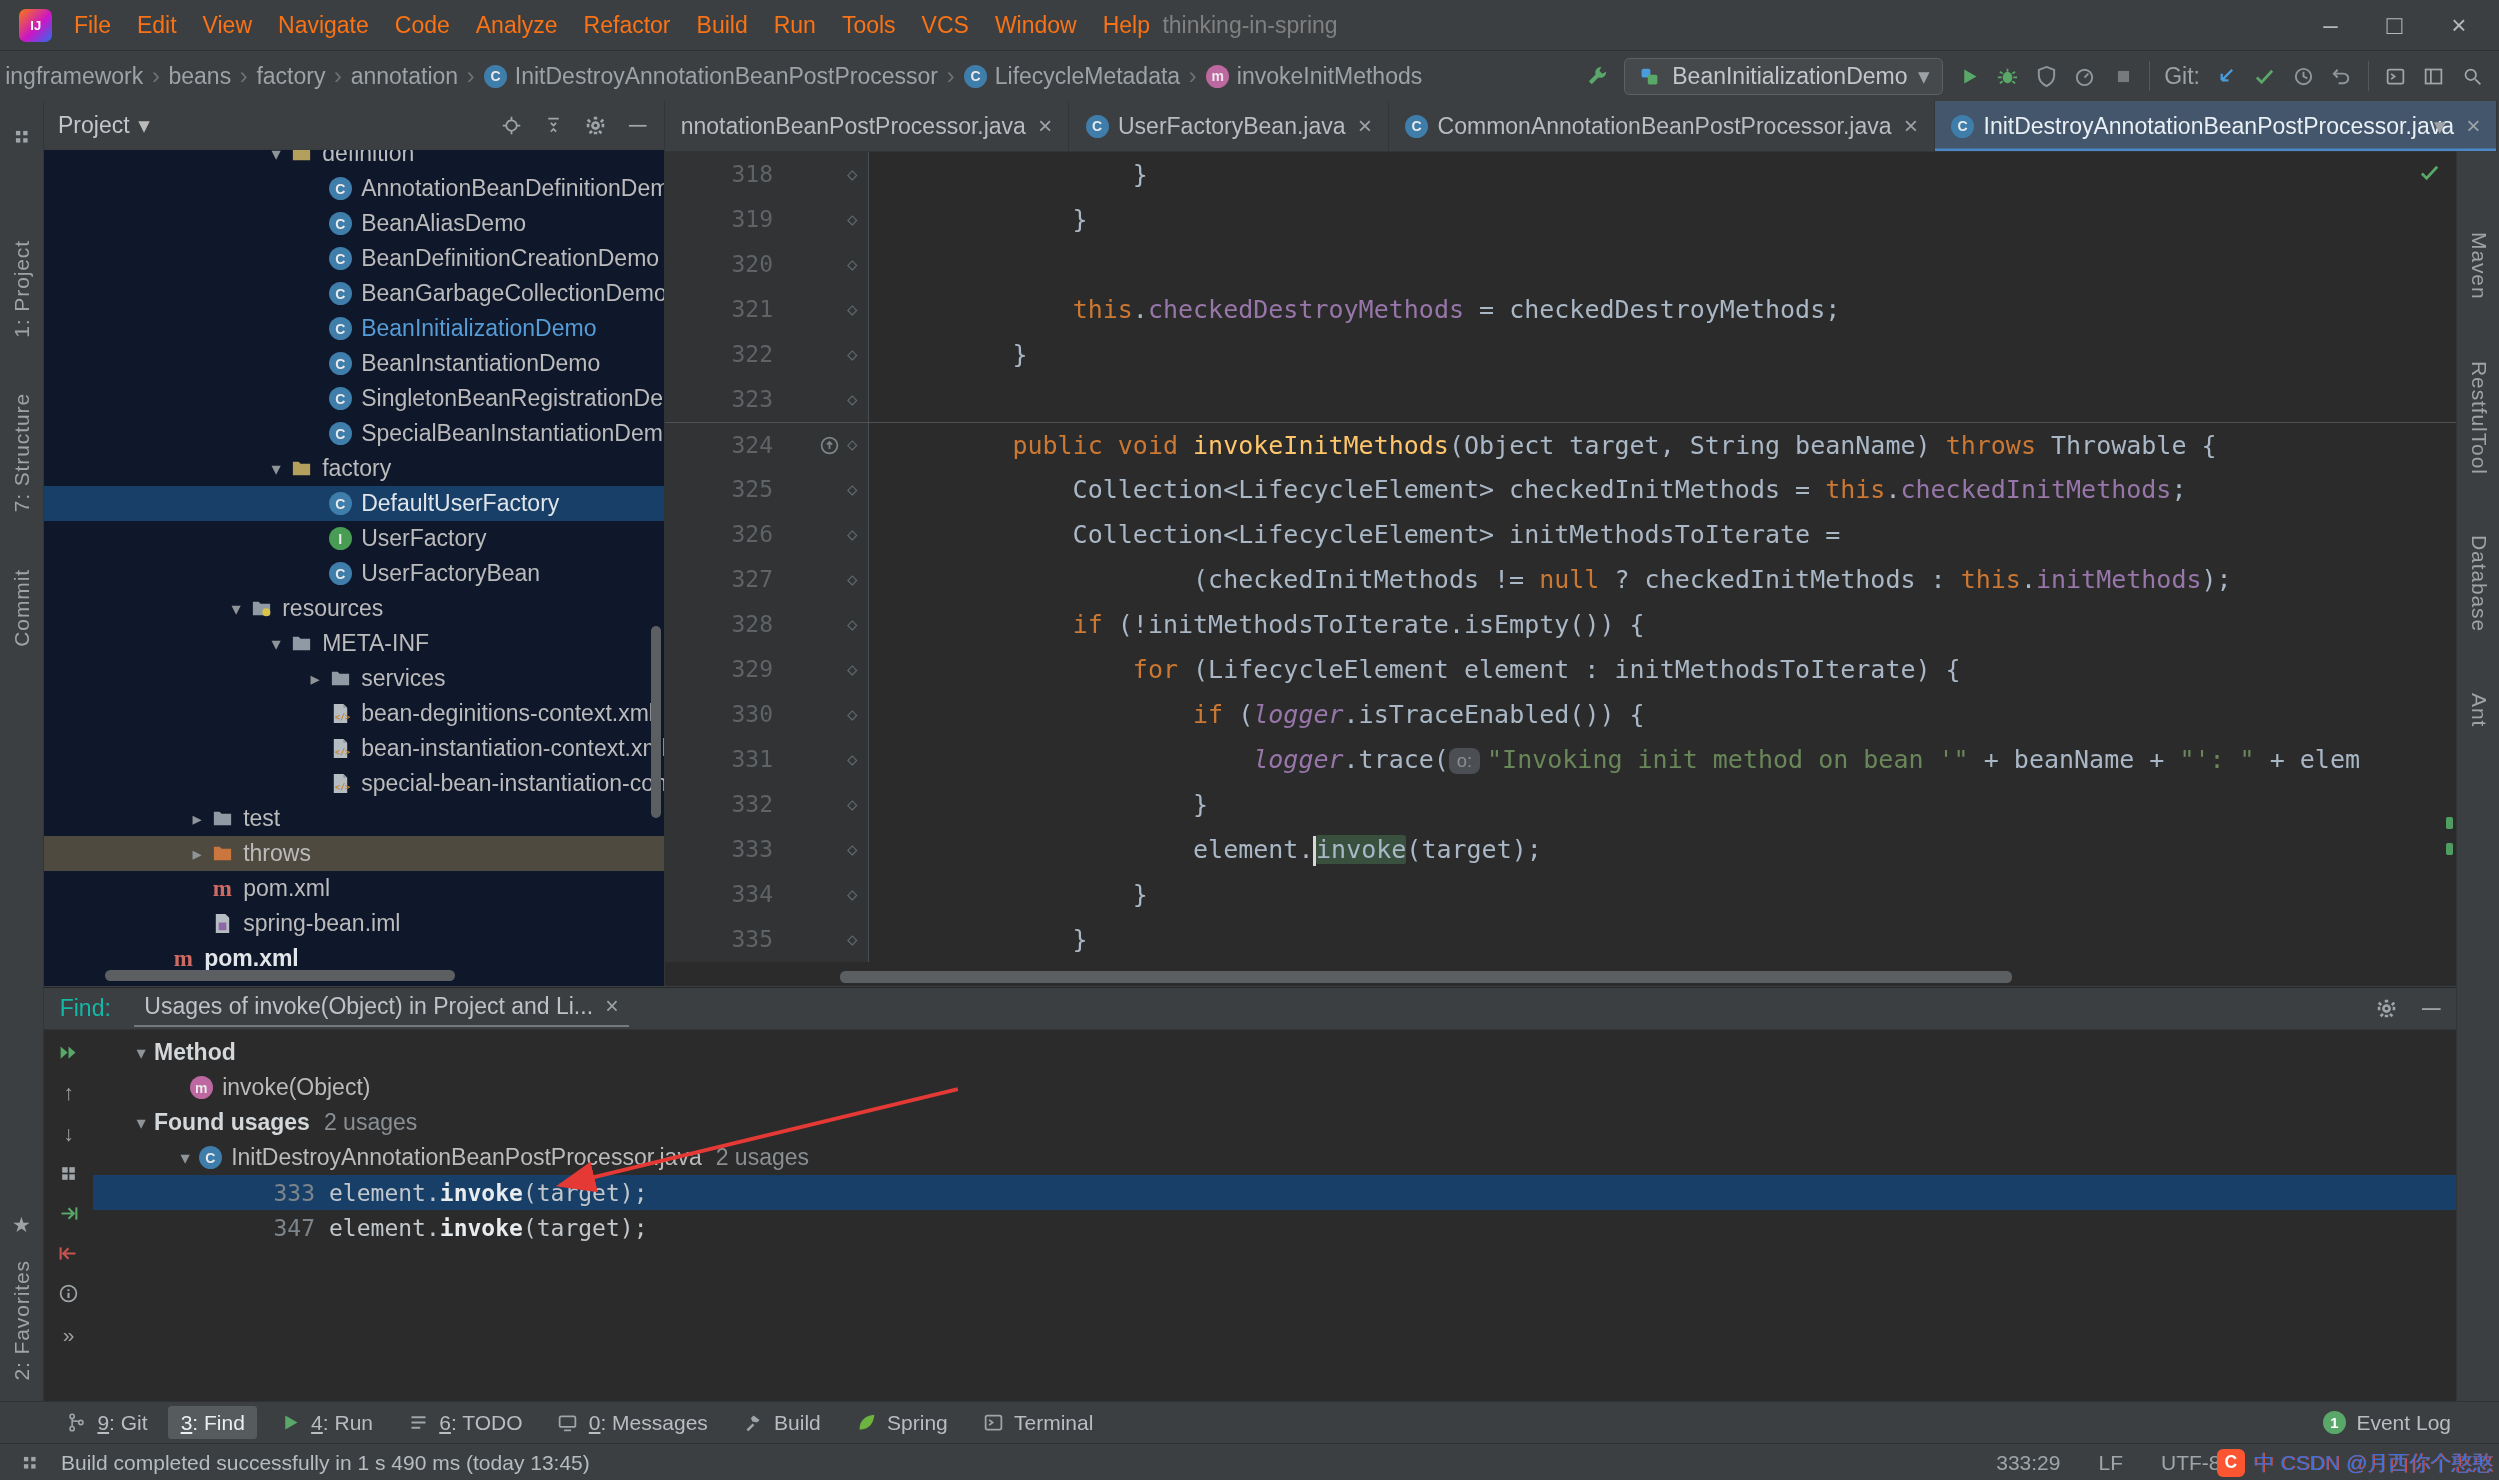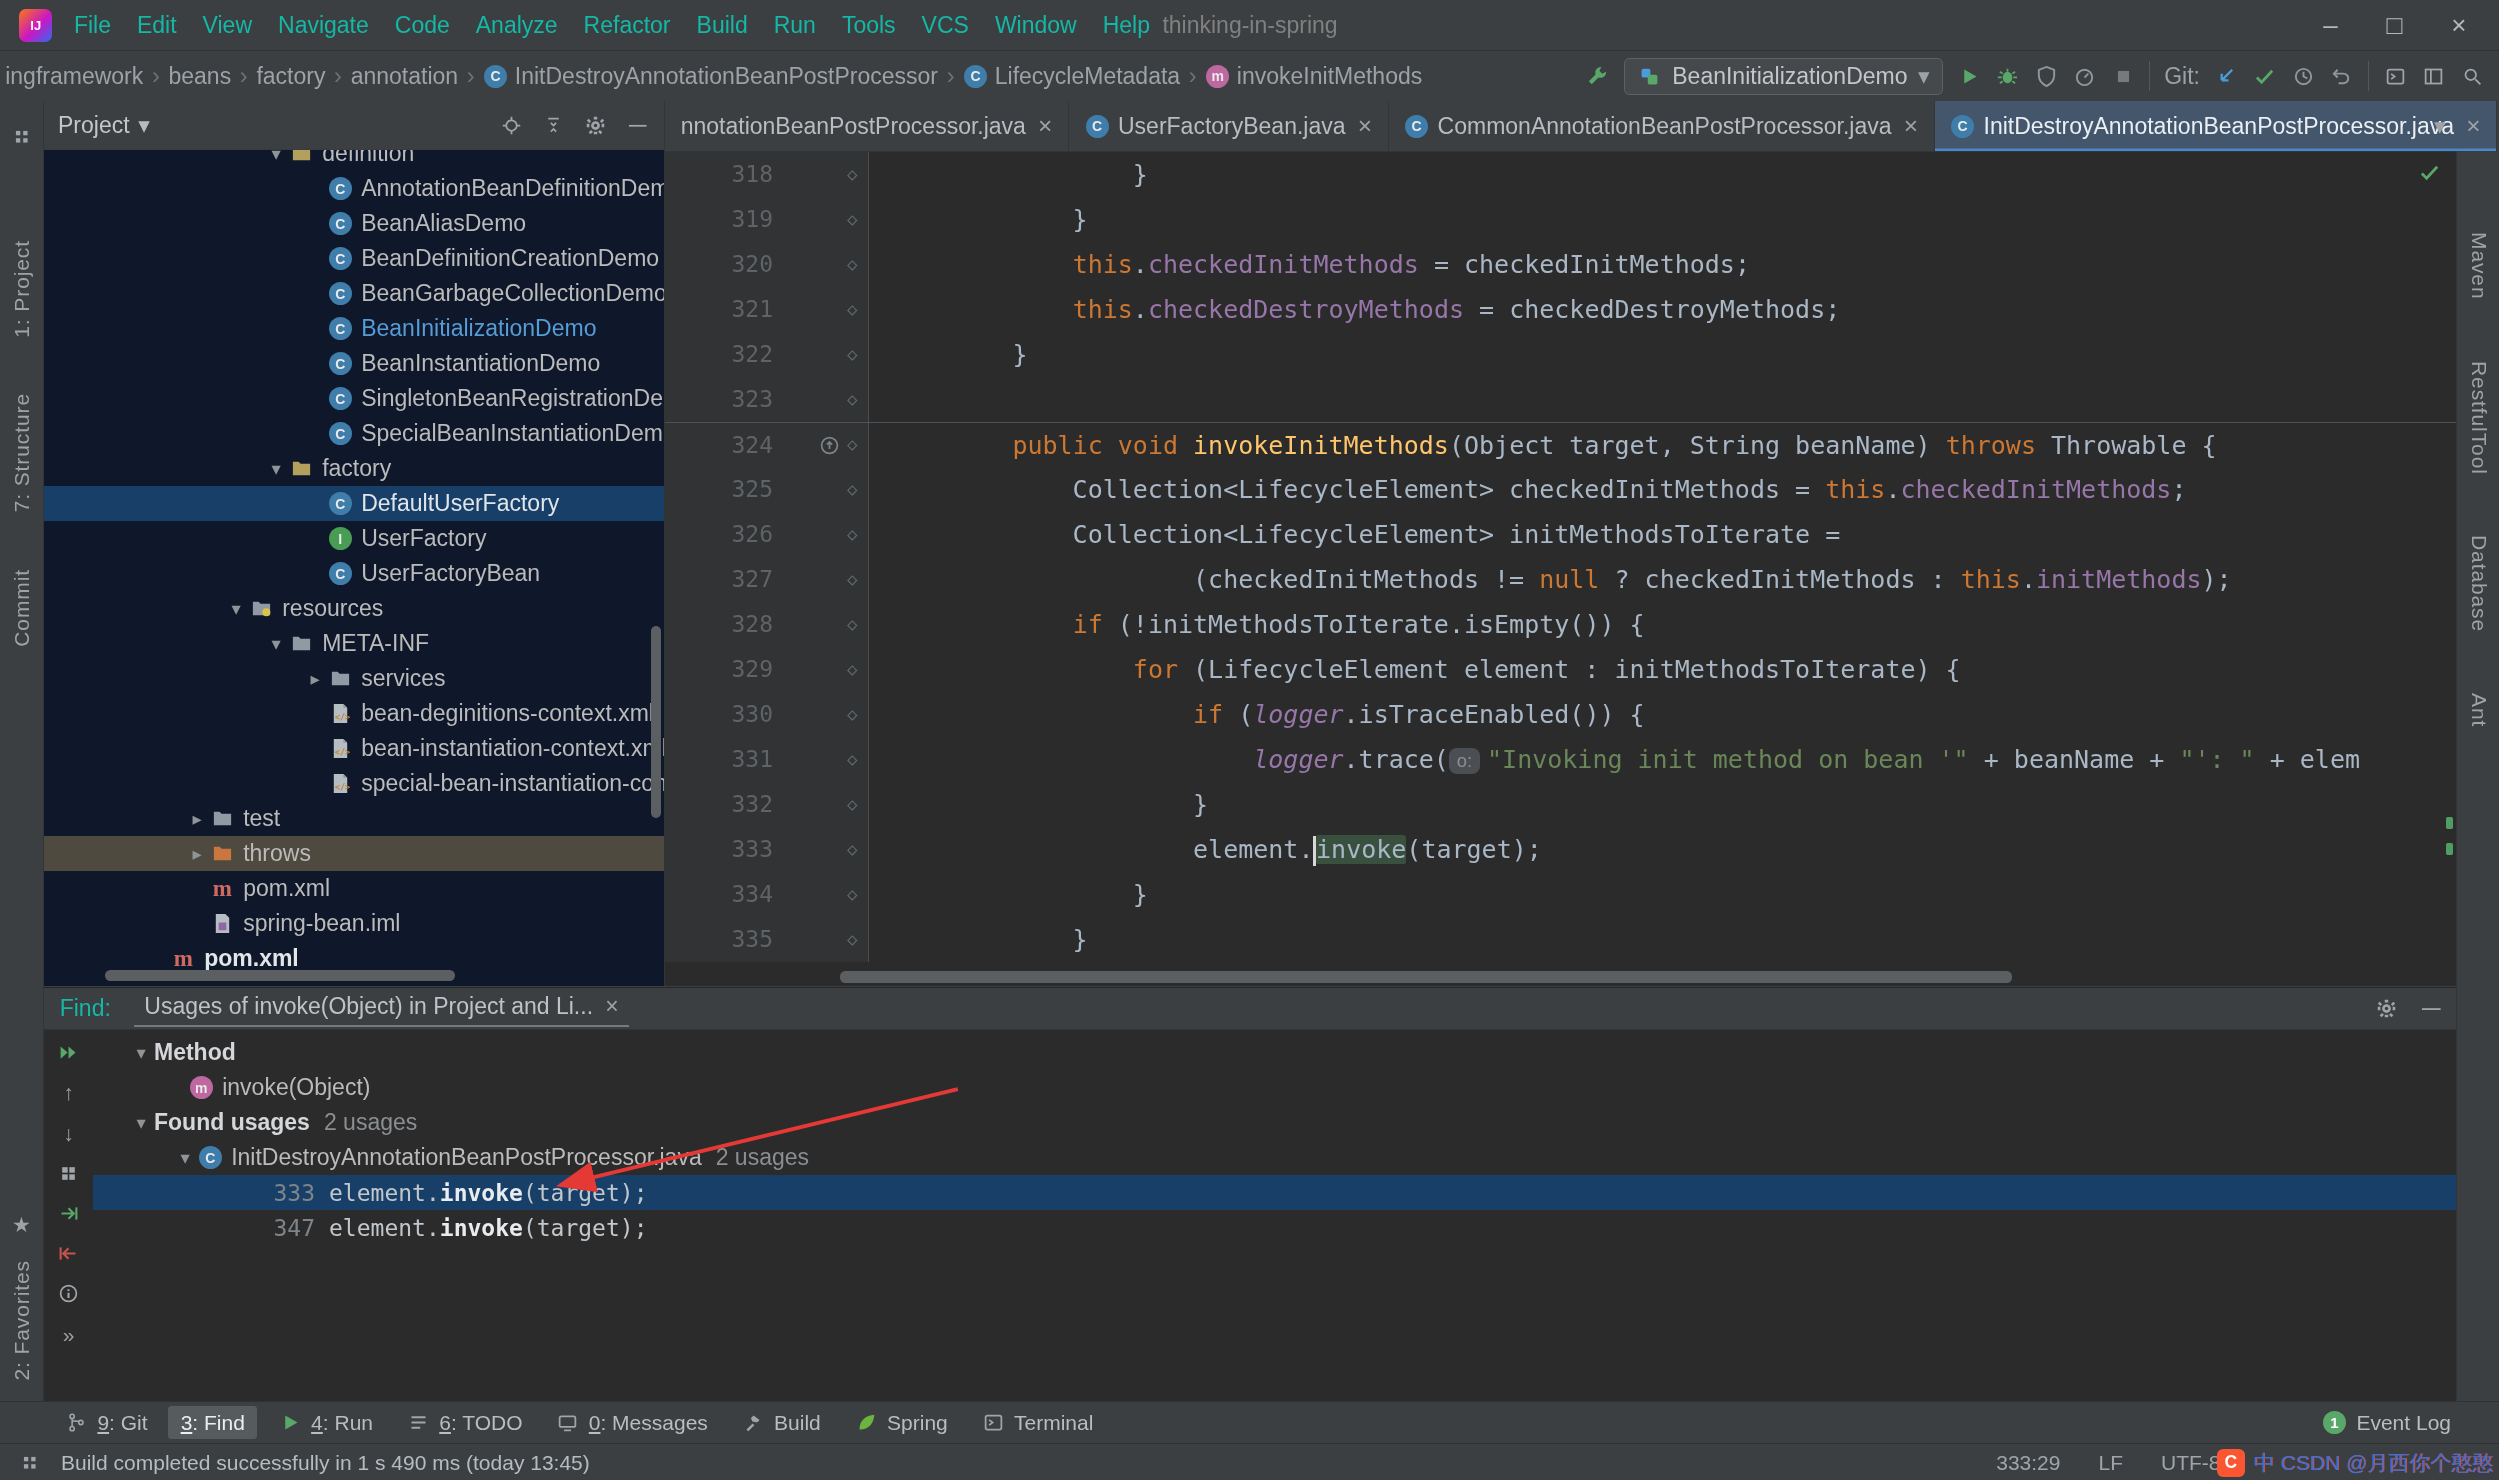--- a/index.html
+++ b/index.html
@@ -4,21 +4,21 @@
 <style>
   *{box-sizing:border-box;margin:0;padding:0;}
   html,body{width:2500px;height:1481px;overflow:hidden;background:#2b2b2b;}
   body{font-family:"Liberation Sans","DejaVu Sans",sans-serif;font-size:23px;color:#bbbbbb;}
   .app{position:relative;width:2500px;height:1481px;background:#3c3f41;overflow:hidden;}
 
   
   .menubar{position:absolute;left:0;top:0;right:0;height:51px;background:#3c3f41;border-bottom:0.9px solid #2f3234;display:flex;align-items:center;padding:0 10.5px;}
   .logo{width:33px;height:33px;border-radius:7px;background:linear-gradient(135deg,#f97a12,#cb16c5 55%,#2b6df0);display:flex;align-items:center;justify-content:center;color:#fff;font-weight:bold;font-size:13px;margin:0 8.7px;flex:none;}
   .menus{display:flex;}
-  .menu-item{padding:5.2px 13px;color:#14b8a6;}
+  .menu-item{padding:5.2px 13px;color:#f97316;}
   .win-title{position:absolute;left:50%;transform:translateX(-50%);color:#808080;}
   .win-controls{margin-left:auto;display:flex;gap:49px;color:#b7b7b7;font-size:26px;padding-right:23px;}
 
   
   .navbar{position:absolute;top:51px;left:0;right:0;height:51px;background:#3c3f41;border-bottom:0.9px solid #2f3234;display:flex;align-items:center;padding:0 5.2px 0 1.7px;}
   .crumbs{display:flex;align-items:center;gap:3.5px;color:#9da2a6;white-space:nowrap;overflow:hidden;}
   .crumb{display:flex;align-items:center;gap:7px;padding:1.7px 3.5px;}
   .crumb-sep{color:#6e7377;font-size:23.6px;padding:0 1.7px;}
   .nav-right{margin-left:auto;display:flex;align-items:center;gap:14px;padding-right:10.5px;}
   .combo{display:flex;align-items:center;gap:10.5px;border:0.9px solid #5e6162;background:#45494b;border-radius:5.2px;height:37px;padding:0 12.2px;min-width:289px;color:#c3c7cb;}
@@ -593,21 +593,20 @@
             <div class="marks">
               <span class="mark-diamond">◇</span>
             </div>
             <div class="codetext"><span>            }</span></div>
           </div>
           <div class="code-line">
             <div class="ln">320</div>
             <div class="marks">
               <span class="mark-diamond">◇</span>
             </div>
-            <div class="codetext"><span>            </span><span class="c-k">this</span><span>.</span><span class="c-f">checkedInitMethods</span><span> = checkedInitMethods;</span></div>
           </div>
           <div class="code-line">
             <div class="ln">321</div>
             <div class="marks">
               <span class="mark-diamond">◇</span>
             </div>
             <div class="codetext"><span>            </span><span class="c-k">this</span><span>.</span><span class="c-f">checkedDestroyMethods</span><span> = checkedDestroyMethods;</span></div>
           </div>
           <div class="code-line">
             <div class="ln">322</div>

